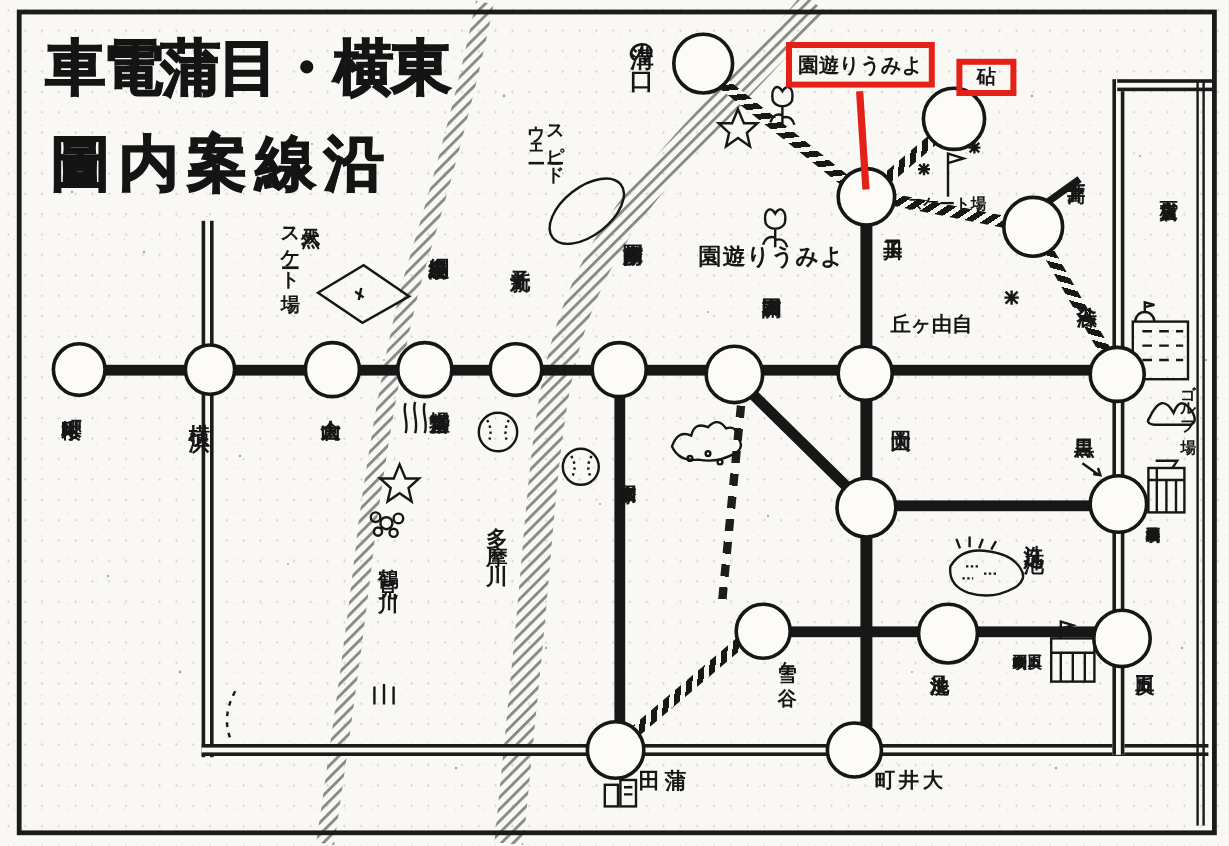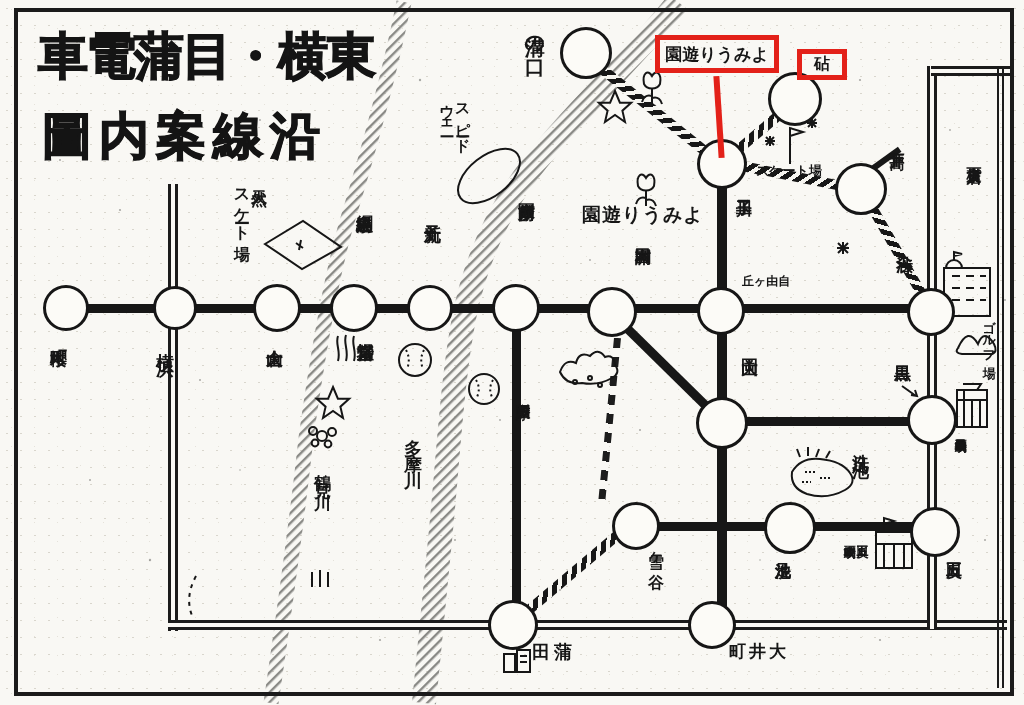--- a/index.html
+++ b/index.html
@@ -220,21 +220,21 @@
 スケート場</div>
   <div class="lbl v" style="left:356px;top:202px;font-size:17px;">綱島温泉</div>
   <div class="lbl v" style="left:357px;top:330px;font-size:17px;">直營浴場</div>
   <div class="lbl v" style="left:424px;top:212px;font-size:17px;">新丸子</div>
   <div class="lbl v" style="left:518px;top:190px;font-size:17px;">多摩川園前</div>
   <div class="lbl v" style="left:514px;top:392px;font-size:15px;">多摩川園</div>
   <div class="lbl v" style="left:634px;top:236px;font-size:16px;">田園調布</div>
   <div class="lbl" style="left:582px;top:204px;font-size:19px;letter-spacing:1px;">園遊りうみよ</div>
   <div class="lbl v" style="left:735px;top:188px;font-size:16px;">二子玉川</div>
   <div class="lbl" style="left:756px;top:164px;font-size:13px;">スケート場</div>
-  <div class="lbl" style="left:742px;top:275px;font-size:12px;">丘ヶ由自</div>
+  <div class="lbl" style="left:742px;top:262px;font-size:17px;">丘ヶ由自</div>
   <div class="lbl v" style="left:888px;top:142px;font-size:15px;">下高井戸</div>
   <div class="lbl v" style="left:896px;top:242px;font-size:17px;">渋谷</div>
   <div class="lbl v" style="left:965px;top:156px;font-size:15px;">東横百貨店</div>
   <div class="lbl v" style="left:982px;top:312px;font-size:13px;">ゴルフ場</div>
   <div class="lbl v" style="left:894px;top:352px;font-size:17px;">目黒</div>
   <div class="lbl v" style="left:741px;top:345px;font-size:17px;">大岡山</div>
   <div class="lbl v" style="left:954px;top:430px;font-size:12px;">目黒映画劇場</div>
   <div class="lbl v" style="left:852px;top:440px;font-size:17px;letter-spacing:4px;">洗足池</div>
   <div class="lbl v" style="left:774px;top:550px;font-size:16px;">洗足池</div>
   <div class="lbl v" style="left:647px;top:542px;font-size:16px;">雪ヶ谷</div>

